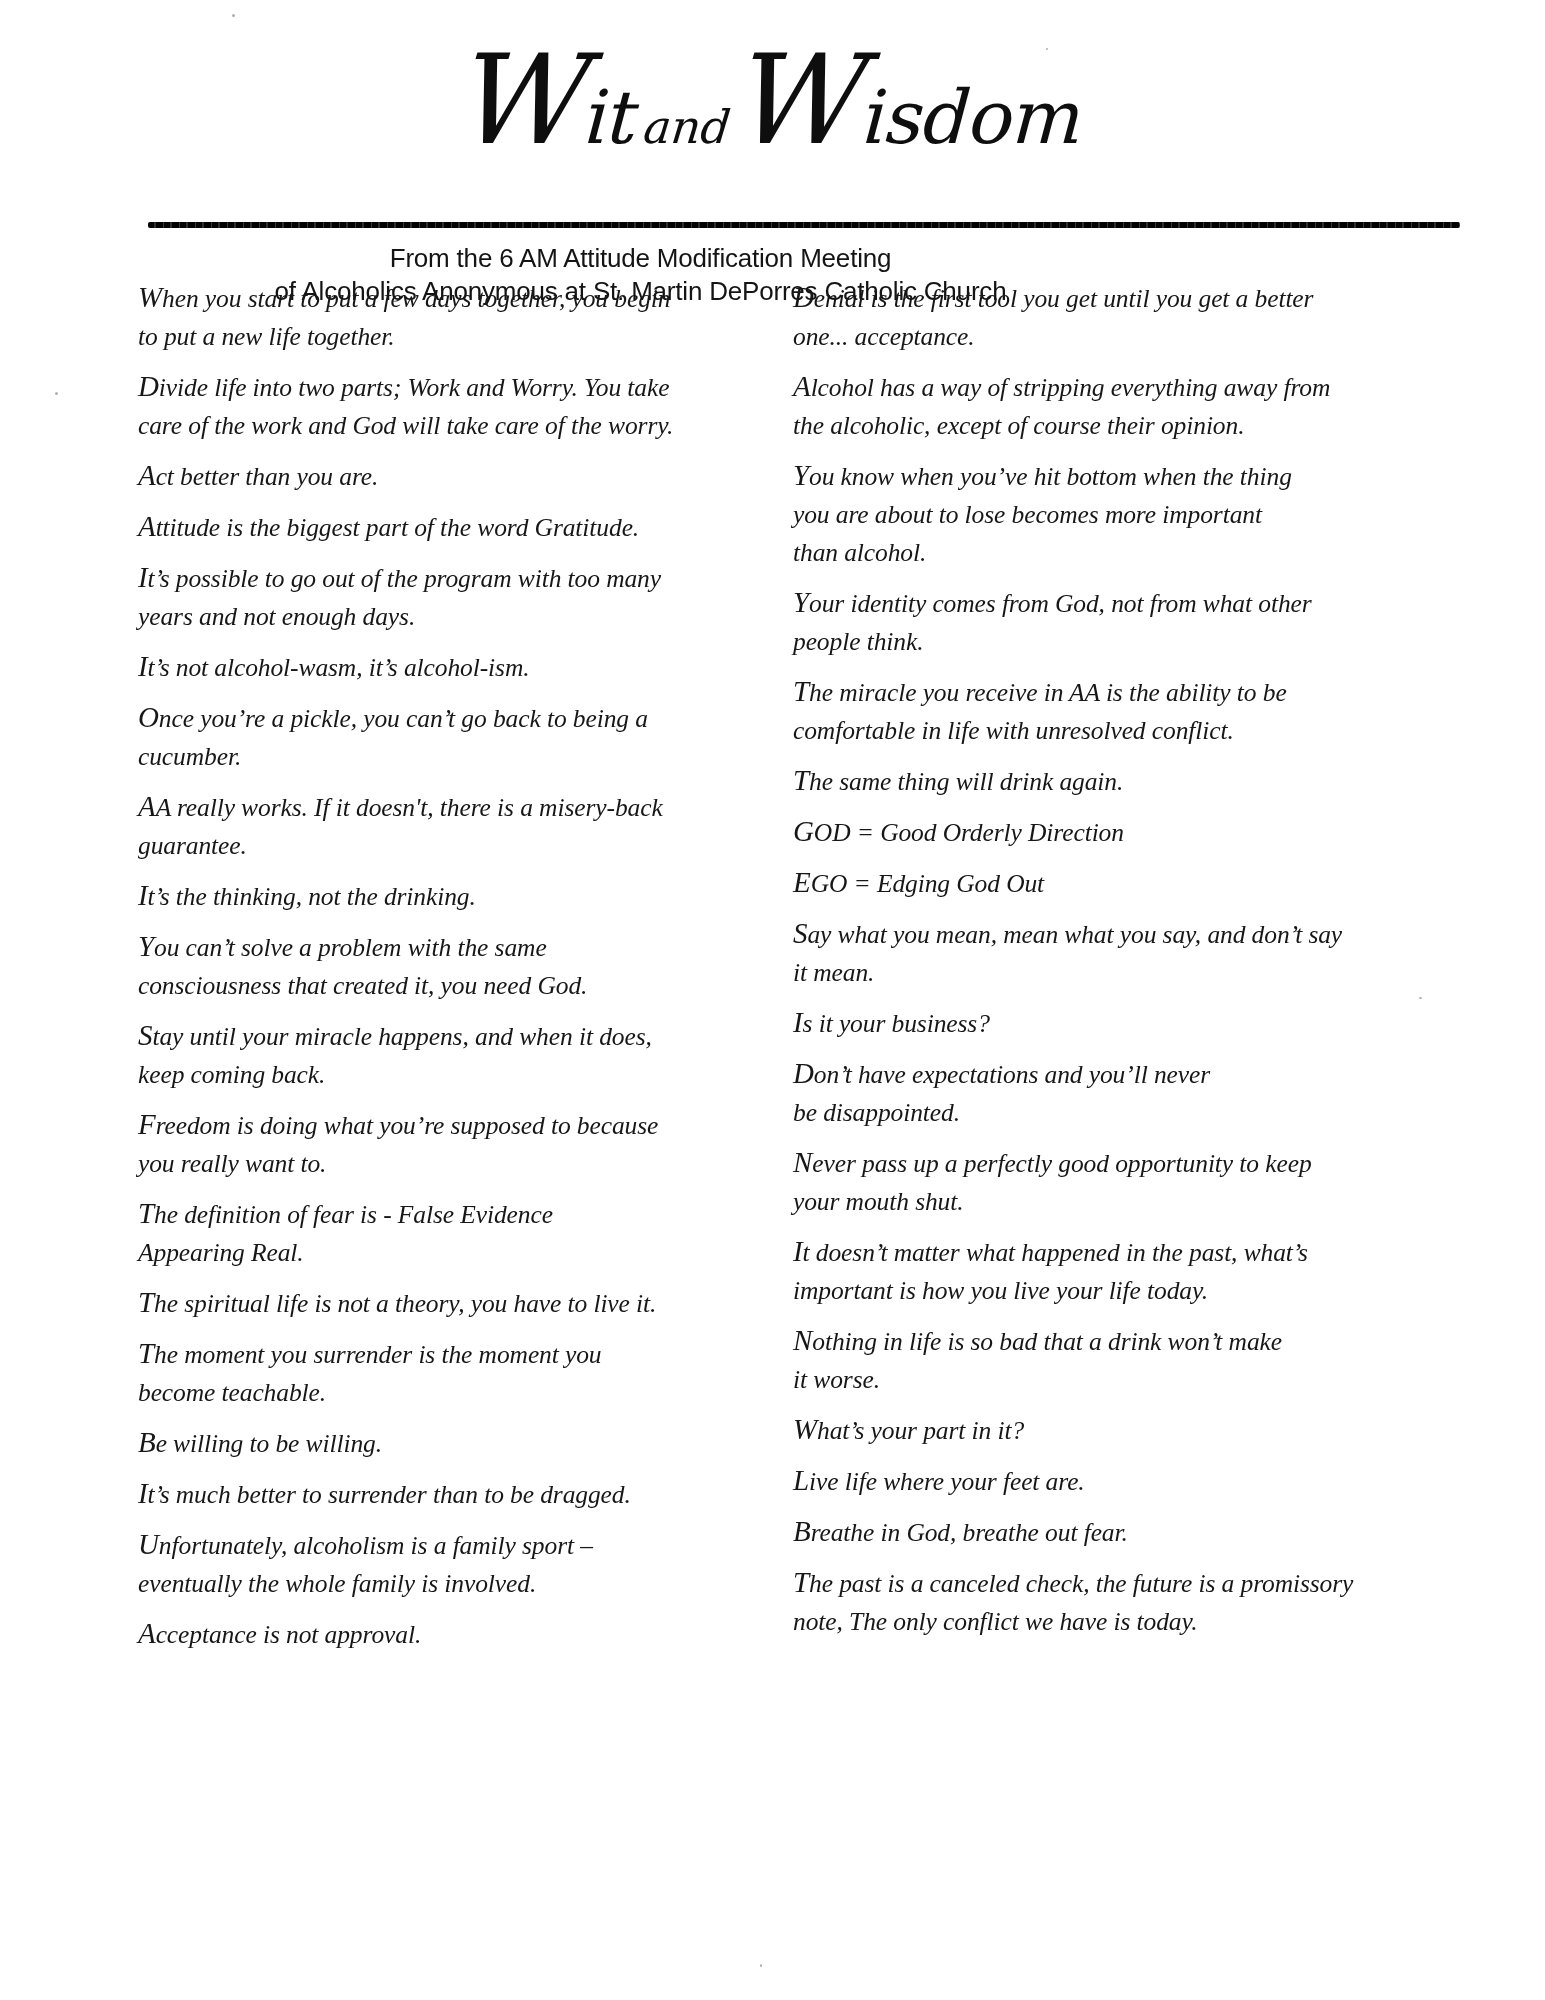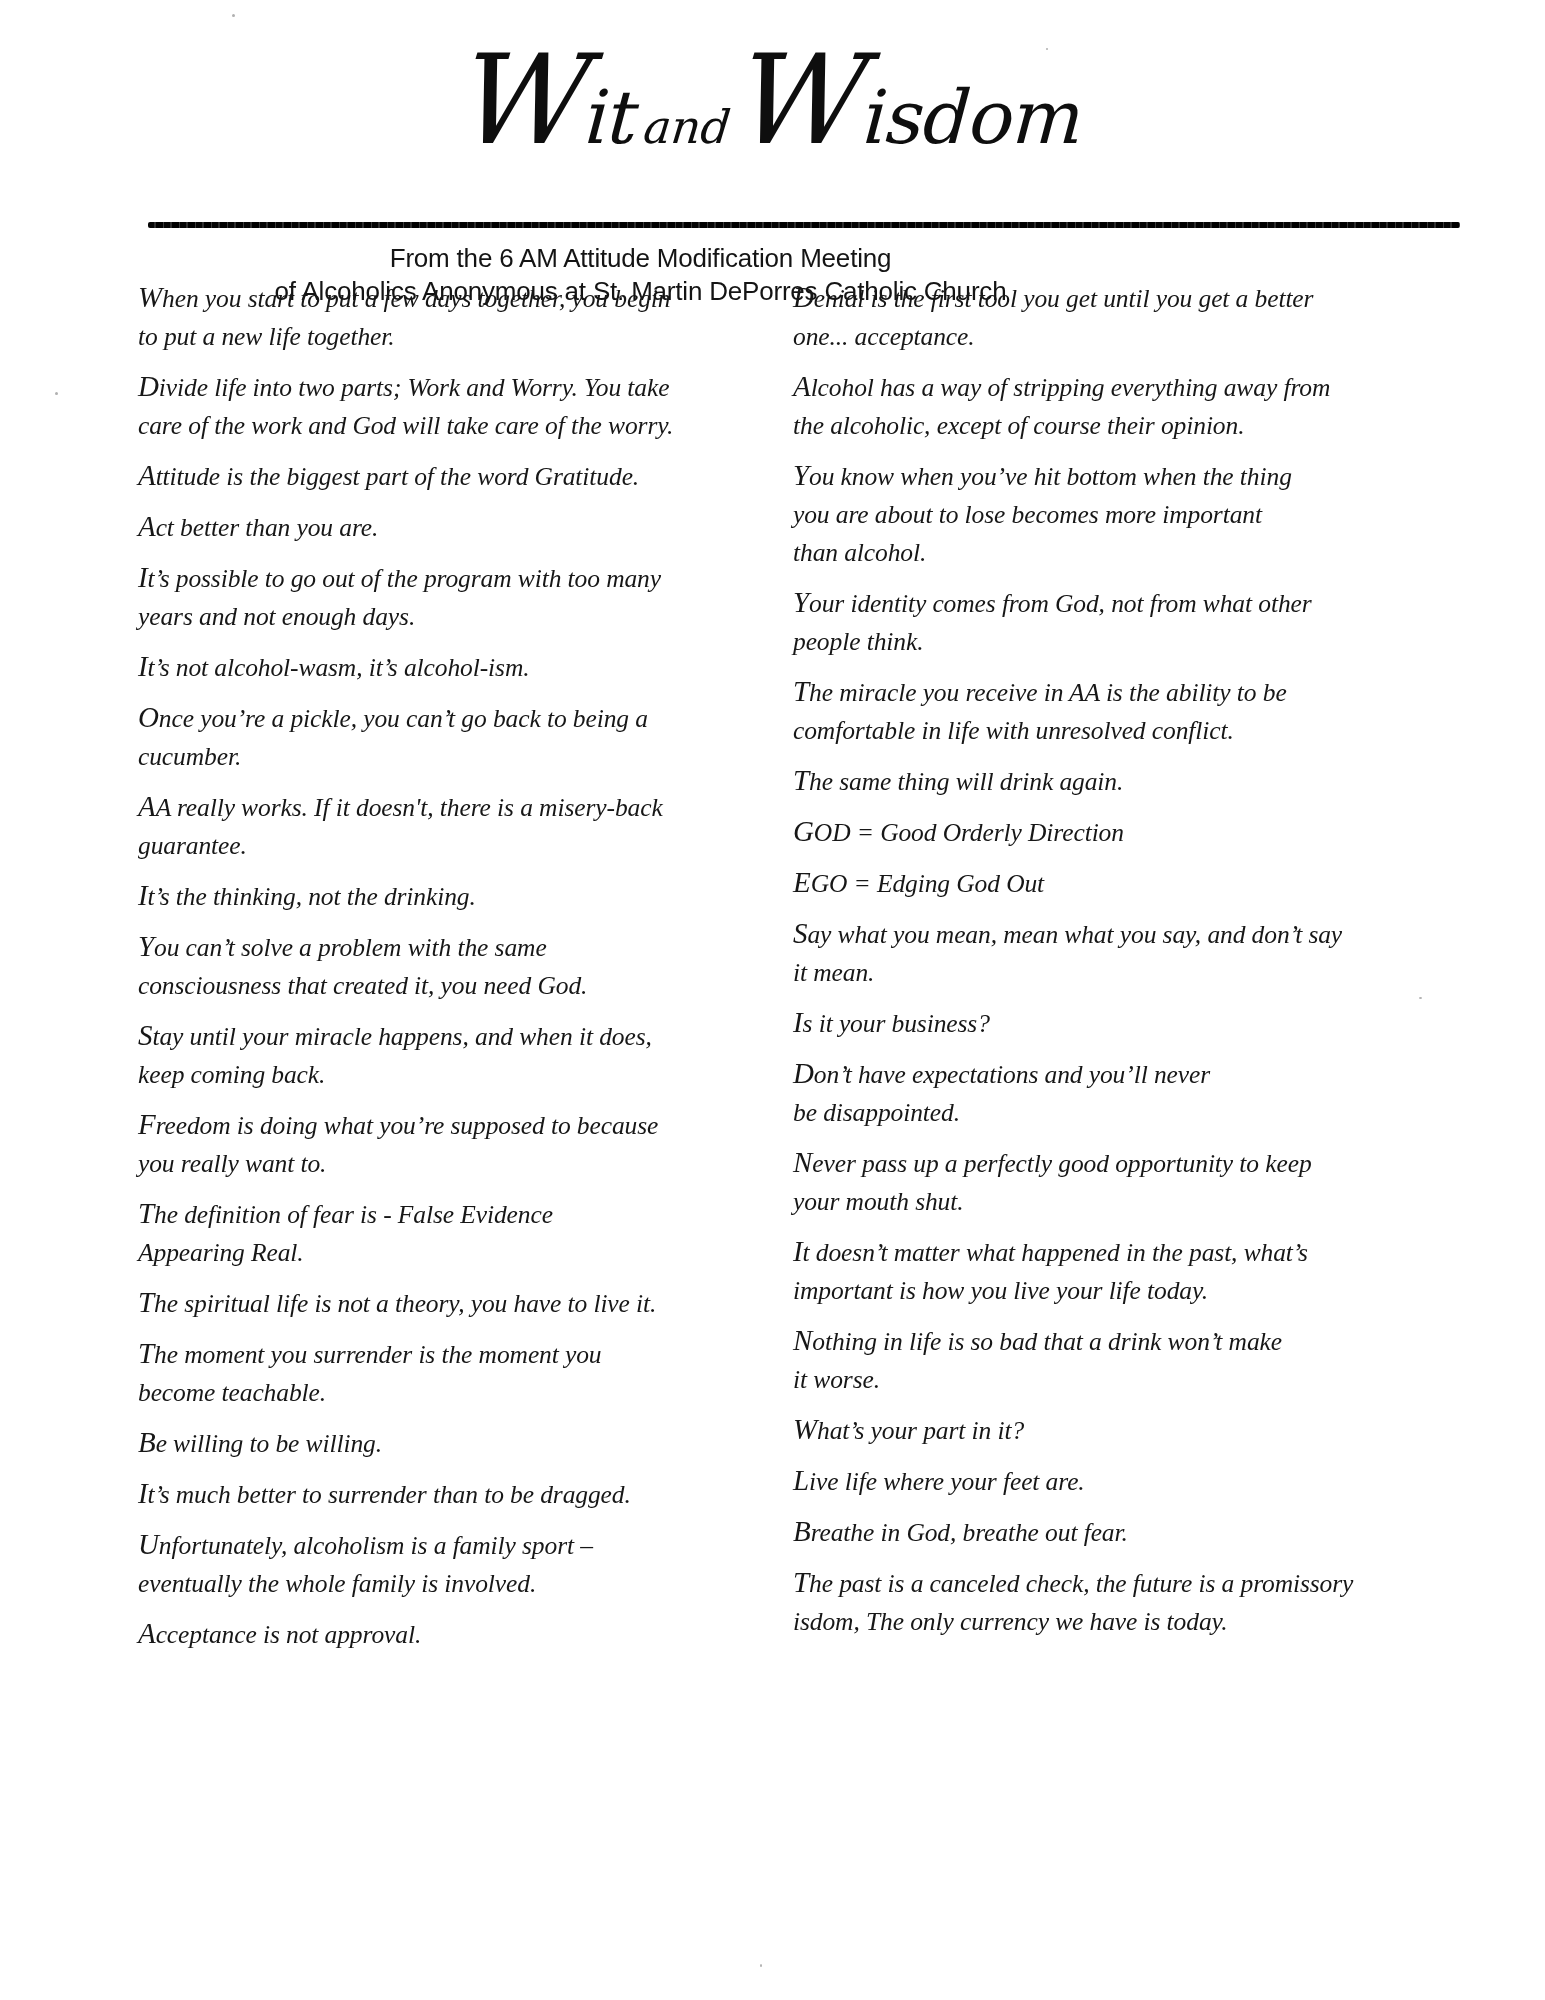--- a/index.html
+++ b/index.html
@@ -109,22 +109,22 @@
   <div class="rule"></div>
 
   <p class="subtitle line1">From the 6 AM Attitude Modification Meeting</p>
   <p class="subtitle line2">of Alcoholics Anonymous at St. Martin DePorres Catholic Church</p>
 
   <section class="col col-left">
     <p class="quote">When you start to put a few days together, you begin
 to put a new life together.</p>
     <p class="quote">Divide life into two parts; Work and Worry. You take
 care of the work and God will take care of the worry.</p>
+    <p class="quote">Act better than you are.</p>
     <p class="quote">Attitude is the biggest part of the word Gratitude.</p>
-    <p class="quote">Act better than you are.</p>
     <p class="quote">It’s possible to go out of the program with too many
 years and not enough days.</p>
     <p class="quote">It’s not alcohol-wasm, it’s alcohol-ism.</p>
     <p class="quote">Once you’re a pickle, you can’t go back to being a
 cucumber.</p>
     <p class="quote">AA really works. If it doesn't, there is a misery-back
 guarantee.</p>
     <p class="quote">It’s the thinking, not the drinking.</p>
     <p class="quote">You can’t solve a problem with the same
 consciousness that created it, you need God.</p>
@@ -167,21 +167,21 @@
     <p class="quote">Never pass up a perfectly good opportunity to keep
 your mouth shut.</p>
     <p class="quote">It doesn’t matter what happened in the past, what’s
 important is how you live your life today.</p>
     <p class="quote">Nothing in life is so bad that a drink won’t make
 it worse.</p>
     <p class="quote">What’s your part in it?</p>
     <p class="quote">Live life where your feet are.</p>
     <p class="quote">Breathe in God, breathe out fear.</p>
     <p class="quote">The past is a canceled check, the future is a promissory
-isdom, The only currency we have is today.</p>
+note, The only conflict we have is today.</p>
   </section>
 
   <div class="speck" style="left:232px; top:14px; width:3px; height:3px;"></div>
   <div class="speck" style="left:1046px; top:48px; width:2px; height:2px;"></div>
   <div class="speck" style="left:1419px; top:997px; width:3px; height:2px;"></div>
   <div class="speck" style="left:55px; top:392px; width:3px; height:3px;"></div>
   <div class="speck" style="left:760px; top:1964px; width:2px; height:3px;"></div>
 
 </div>
 

